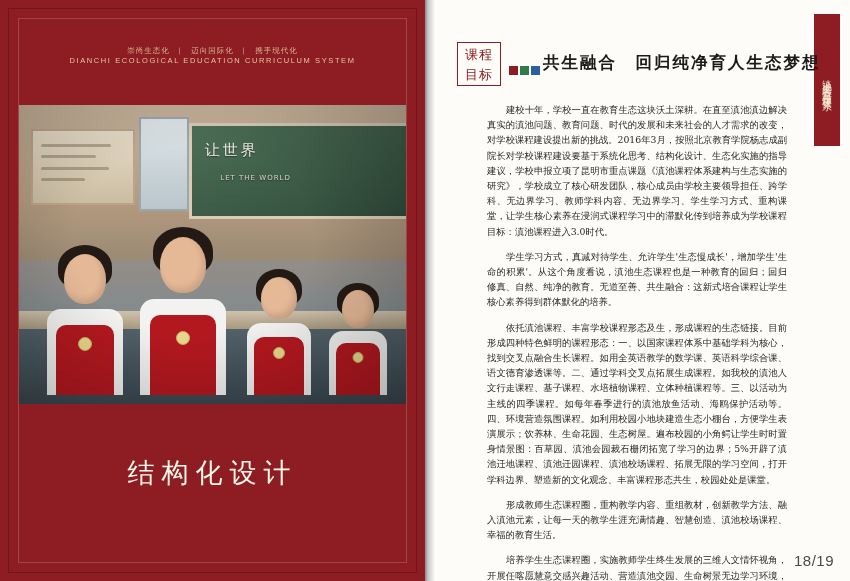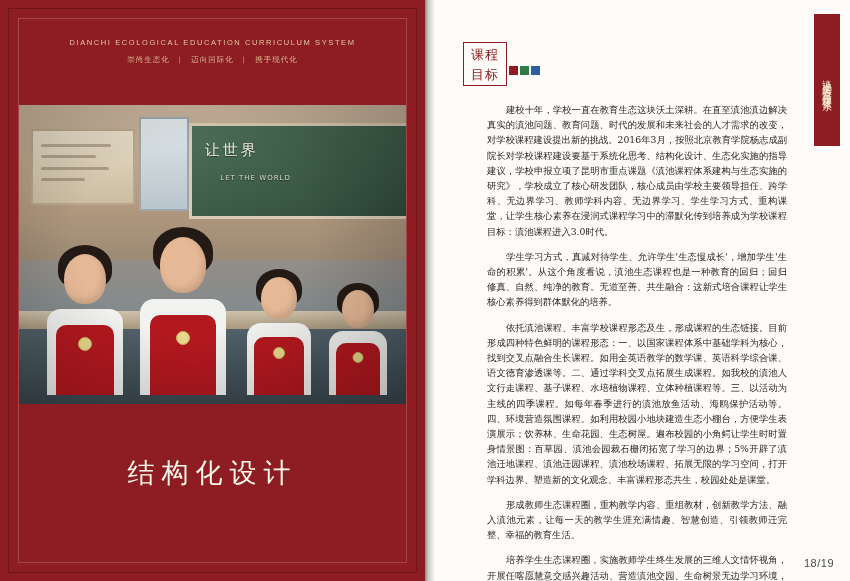--- a/index.html
+++ b/index.html
@@ -273,21 +273,21 @@
     font-size: 9.5px;
     letter-spacing: 2px;
     text-align: center;
     line-height: 26px;
     padding-top: 8px;
     box-sizing: border-box;
   }
   
   #seal {
     position: absolute;
-    left: 38px; top: 42px;
+    left: 32px; top: 42px;
     width: 44px; height: 44px;
     border: 1.5px solid #8d1d22;
     box-sizing: border-box;
     color: #8d1d22;
     font-size: 13px;
     line-height: 20px;
     text-align: center;
     padding-top: 2px;
     font-family: "DejaVu Serif", "Liberation Serif", serif;
   }
@@ -324,21 +324,21 @@
     font-size: 9.3px;
     line-height: 15.2px;
     color: #2a2724;
     text-align: justify;
     text-indent: 19px;
     font-family: "DejaVu Serif", "Liberation Serif", serif;
   }
   #page-num {
     position: absolute;
     right: 16px; bottom: 12px;
-    font-size: 11px;
+    font-size: 15px;
     color: #4a4a4a;
     letter-spacing: 0.5px;
     font-family: "Liberation Sans", sans-serif;
   }
   #gutter-shadow {
     position: absolute;
     left: 425px; top: 0;
     width: 10px; height: 581px;
     background: linear-gradient(90deg, rgba(0,0,0,0.30), rgba(0,0,0,0));
     pointer-events: none;
@@ -347,26 +347,26 @@
 </head>
 <body>
 
 <div id="spread">
 
   <div id="left-page">
     <div id="left-inner"></div>
     <div id="left-frame"></div>
 
     <div id="left-title-block">
-      <div id="left-eyebrow">DIANCHI ECOLOGICAL EDUCATION CURRICULUM SYSTEM</div>
       <div id="left-kickers">
         <span class="sep">崇尚生态化</span>
         <span class="sep">迈向国际化</span>
         <span>携手现代化</span>
       </div>
+      <div id="left-eyebrow">DIANCHI ECOLOGICAL EDUCATION CURRICULUM SYSTEM</div>
     </div>
 
 
     <div id="photo">
       <div class="bg"></div>
       <div class="wall"></div>
 
       <div class="poster">
         <div class="line" style="top:18%; width:70%;"></div>
         <div class="line" style="top:34%; width:55%;"></div>
@@ -432,26 +432,27 @@
 
     <div id="seal">
       <div class="r1">课程</div>
       <div class="r2">目标</div>
     </div>
 
     <div id="heading-bars">
       <i></i><i></i><i></i>
     </div>
 
+    <div id="main-heading">共生融合　回归纯净育人生态梦想</div>
 
     <div id="body-col">
       <p>建校十年，学校一直在教育生态这块沃土深耕。在直至滇池滇边解决真实的滇池问题、教育问题、时代的发展和未来社会的人才需求的改变，对学校课程建设提出新的挑战。2016年3月，按照北京教育学院杨志成副院长对学校课程建设要基于系统化思考、结构化设计、生态化实施的指导建议，学校申报立项了昆明市重点课题《滇池课程体系建构与生态实施的研究》，学校成立了核心研发团队，核心成员由学校主要领导担任、跨学科、无边界学习、教师学科内容、无边界学习、学生学习方式、重构课堂，让学生核心素养在浸润式课程学习中的滞默化传到培养成为学校课程目标：滇池课程进入3.0时代。</p>
       <p>学生学习方式，真减对待学生、允许学生'生态慢成长'，增加学生'生命的积累'。从这个角度看说，滇池生态课程也是一种教育的回归；回归修真、自然、纯净的教育。无道至善、共生融合：这新式培合课程让学生核心素养得到群体默化的培养。</p>
       <p>依托滇池课程、丰富学校课程形态及生，形成课程的生态链接。目前形成四种特色鲜明的课程形态：一、以国家课程体系中基础学科为核心，找到交叉点融合生长课程。如用全英语教学的数学课、英语科学综合课、语文德育渗透课等。二、通过学科交叉点拓展生成课程。如我校的滇池人文行走课程、基子课程、水培植物课程、立体种植课程等。三、以活动为主线的四季课程。如每年春季进行的滇池放鱼活动、海鸥保护活动等。四、环境营造氛围课程。如利用校园小地块建造生态小棚台，方便学生表演展示；饮养林、生命花园、生态树屋。遍布校园的小角鳄让学生时时置身情景图：百草园、滇池会园裁石栅闭拓宽了学习的边界；5%开辟了滇池迁地课程、滇池迁园课程、滇池校场课程、拓展无限的学习空间，打开学科边界、塑造新的文化观念、丰富课程形态共生，校园处处是课堂。</p>
-      <p>形成教师生态课程圈，重构教学内容、重组教材，创新教学方法、融入滇池元素，让每一天的教学生涯充满情趣、智慧创造、引领教师迁完整、幸福的教育生活。</p>
+      <p>形成教师生态课程圈，重构教学内容、重组教材，创新教学方法、融入滇池元素，让每一天的教学生涯充满情趣、智慧创造、滇池校场课程、幸福的教育生活。</p>
       <p>培养学生生态课程圈，实施教师学生终生发展的三维人文情怀视角，开展任喀愿慧意交感兴趣活动、营造滇池交园、生命树景无边学习环境，变革学生思维模式、学习方式，影响学生生活方式，让学生成为具有核心素养和科学精神的现代公民。</p>
 
     </div>
 
     <div id="page-num">18/19</div>
   </div>
 
   <div id="gutter-shadow"></div>
 </div>
 

